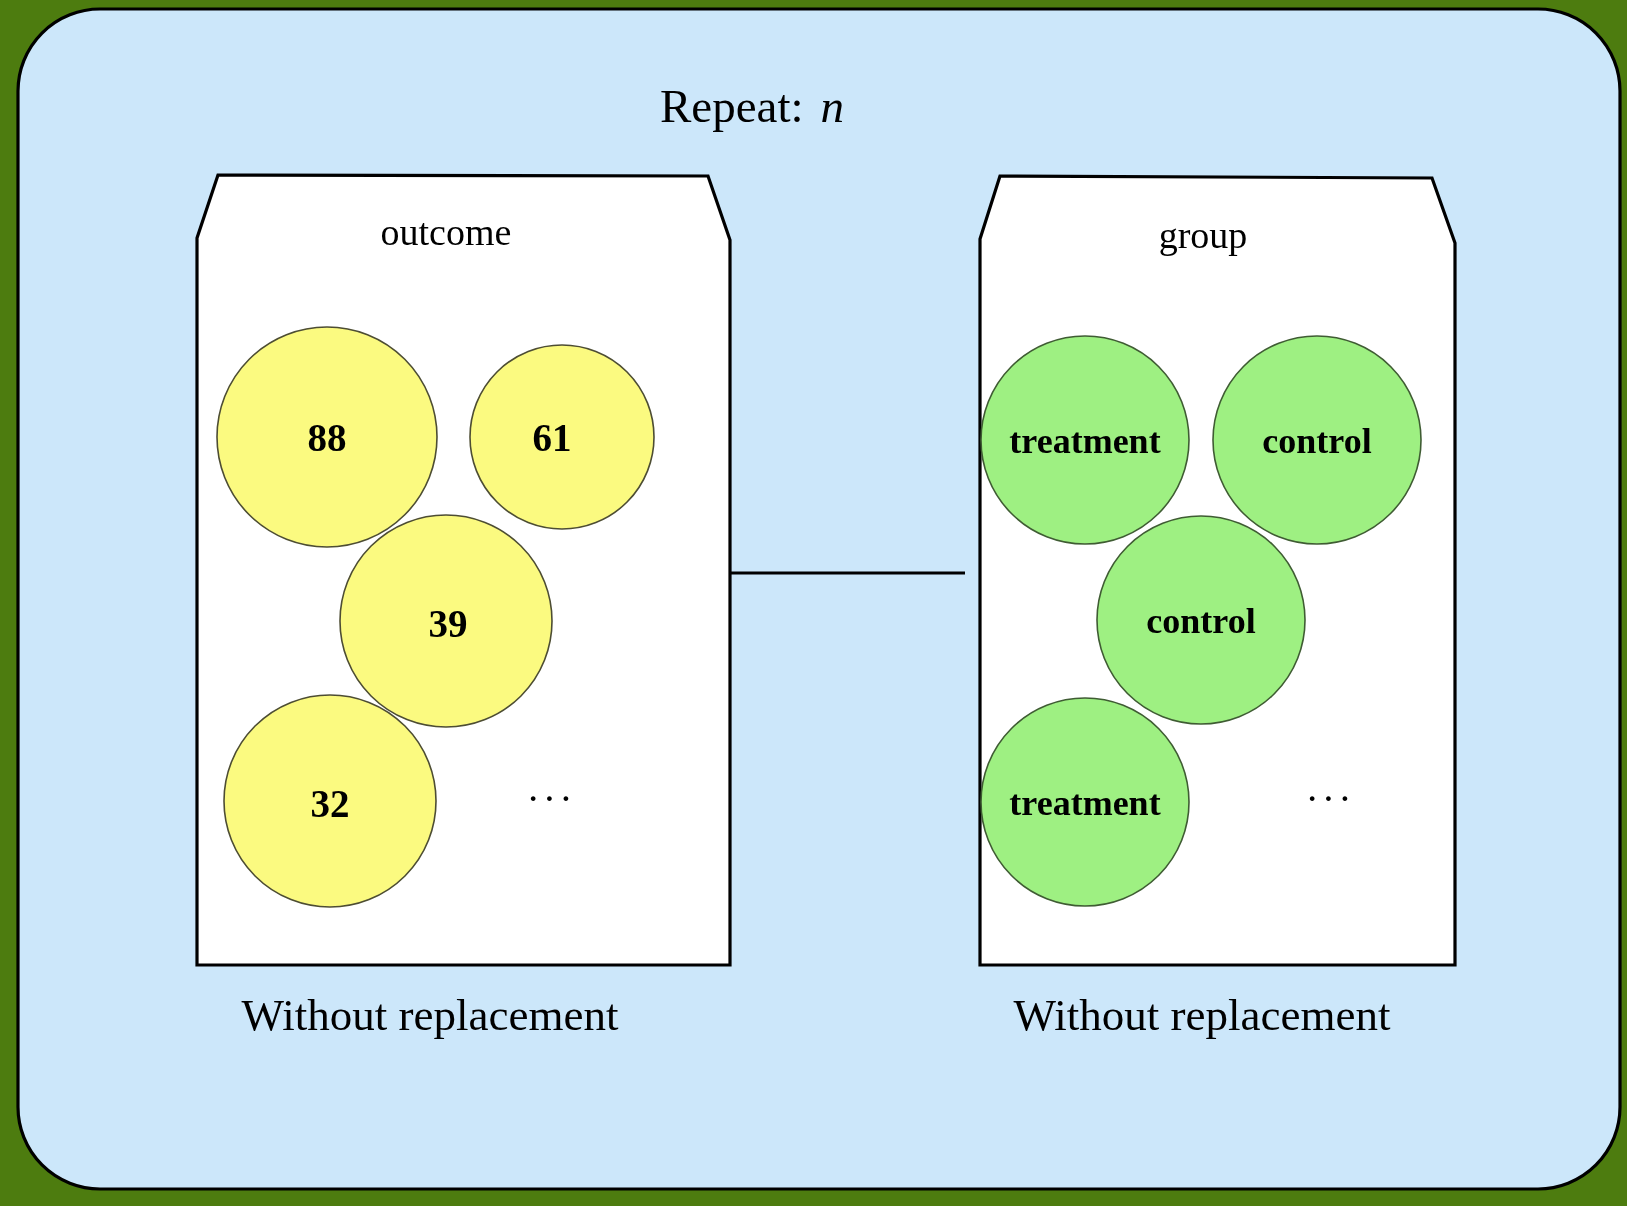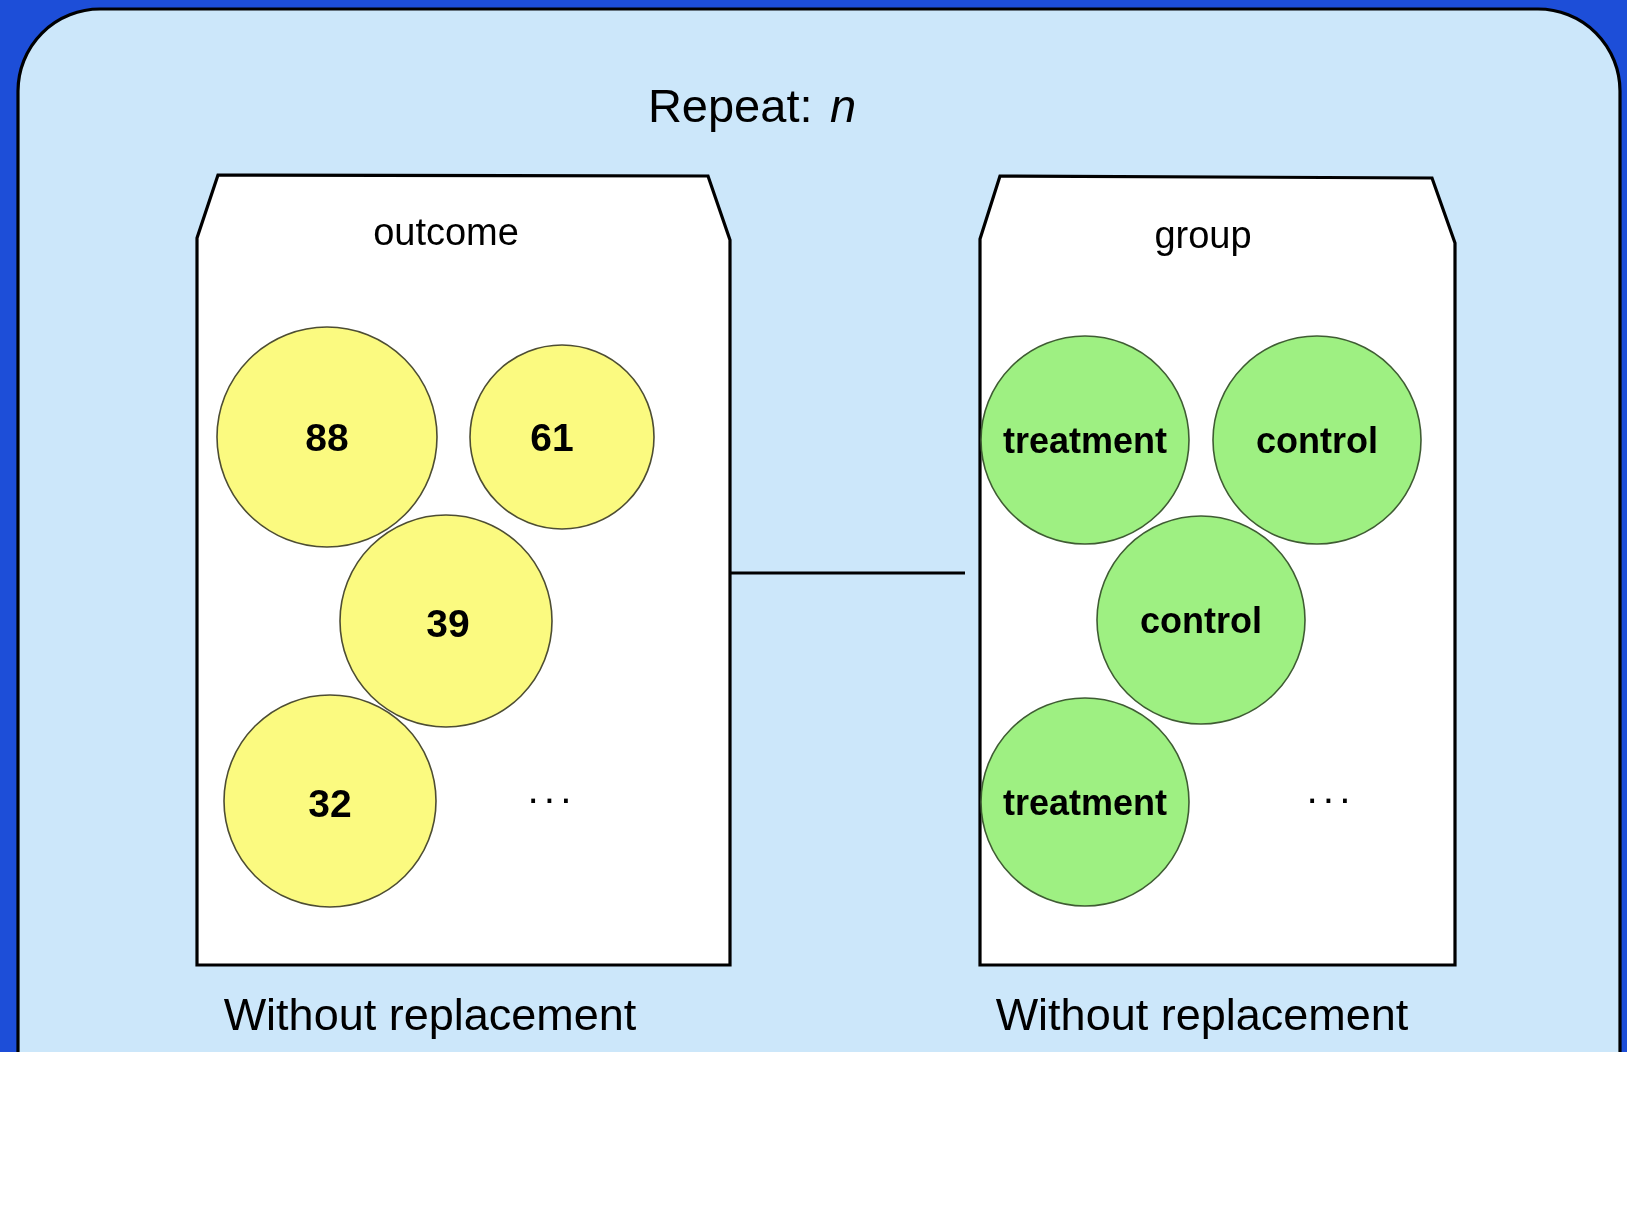--- a/index.html
+++ b/index.html
@@ -1,17 +1,17 @@
 <!DOCTYPE html>
 <html><head>
 <meta charset="utf-8">
 <style>
   html,body{margin:0;padding:0;background:#ffffff;}
-  #stage{position:relative;width:1627px;height:1052px;overflow:hidden;
-         font-family:Liberation Sans, sans-serif;background:#1d4ed8;}
+  #stage{position:relative;width:1627px;height:1206px;overflow:hidden;
+         font-family:Liberation Serif, serif;background:#4d7c0f;}
   svg{display:block;}
   .bagfill{fill:#ffffff;stroke:#000000;stroke-width:3.2;stroke-linejoin:miter;}
   .circ-y{fill:#FBFA80;stroke:#4d4d33;stroke-width:1.6;}
   .circ-g{fill:#9EF082;stroke:#3f5c33;stroke-width:1.6;}
   .t-title{font-size:47px;fill:#000000;}
   .t-title-italic{font-size:47px;fill:#000000;font-style:italic;}
   .t-bag{font-size:38px;fill:#000000;}
   .t-val{font-size:39px;font-weight:bold;fill:#000000;}
   .t-val-sm{font-size:36px;font-weight:bold;fill:#000000;}
   .t-foot{font-size:45px;fill:#000000;}

